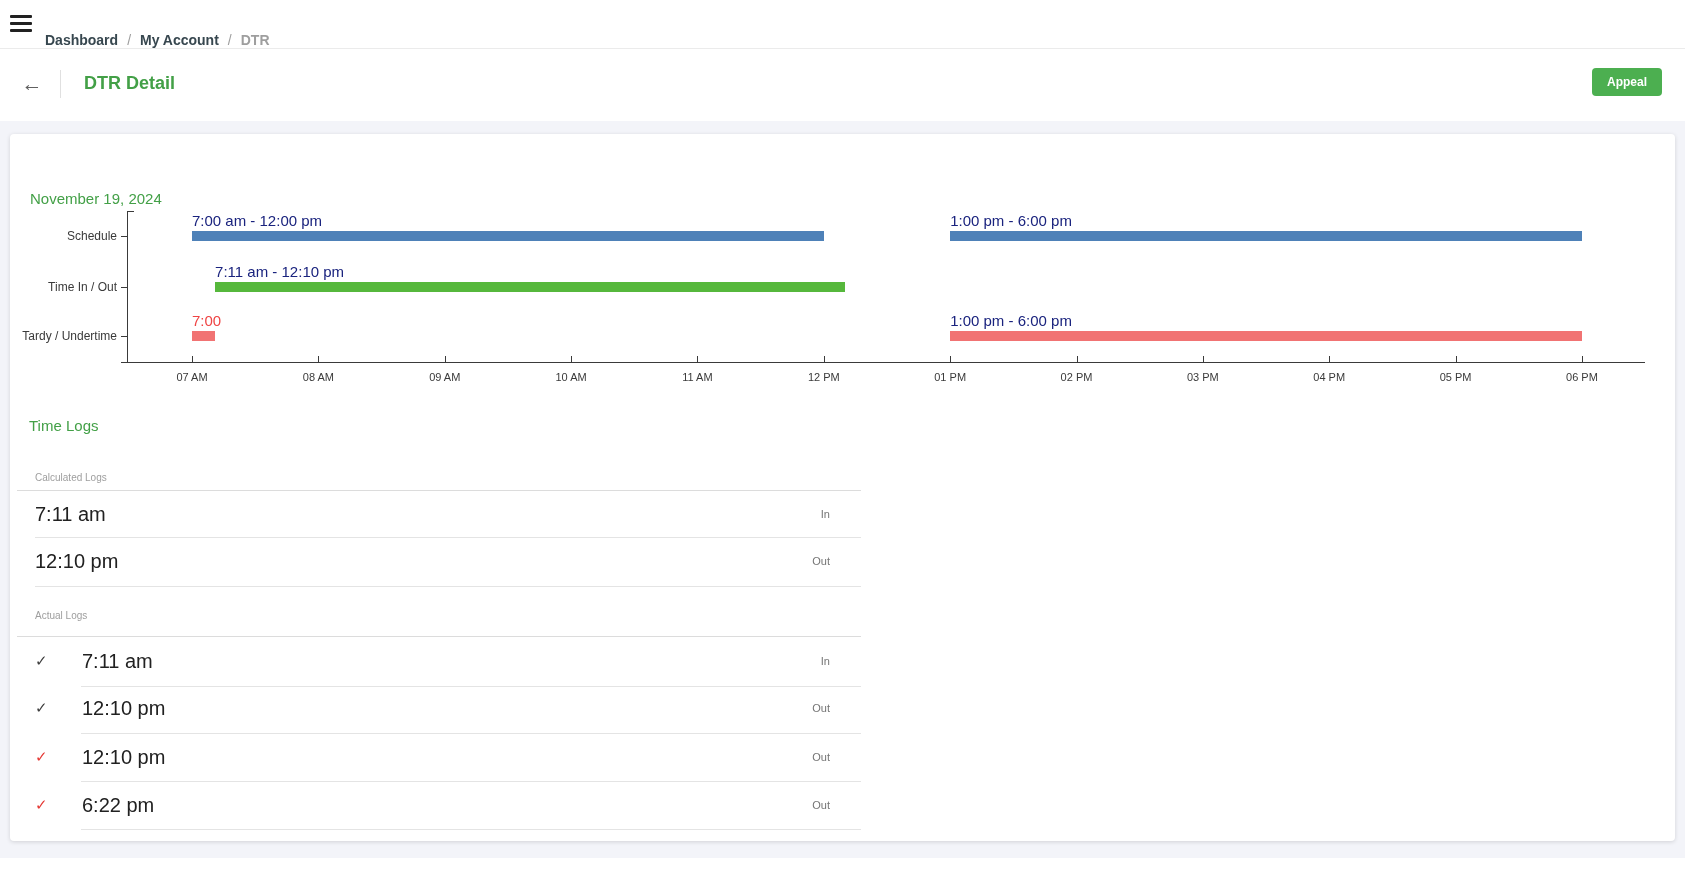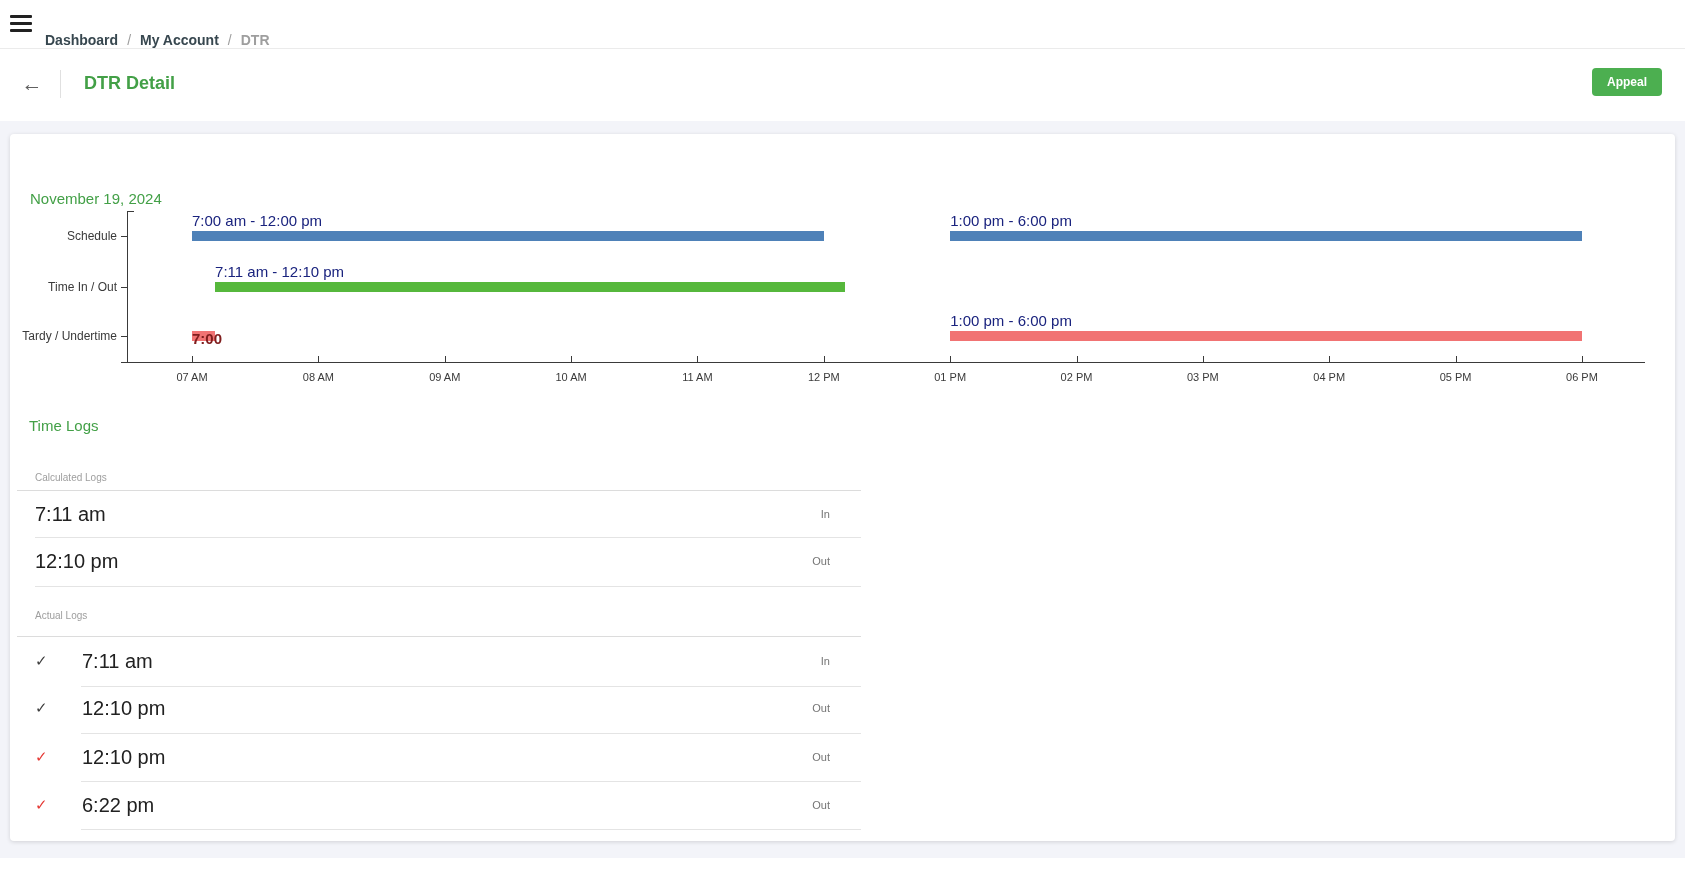--- a/index.html
+++ b/index.html
@@ -92,21 +92,21 @@
         <div class="bar-label" style="left: 182px; top: 80px; color: rgb(26, 35, 126);">7:00 am - 12:00 pm</div>
         <div class="bar" style="left: 940.16px; width: 631.8px; top: 97px; background: rgb(78, 129, 184);"></div>
         <div class="bar-label" style="left: 940.16px; top: 80px; color: rgb(26, 35, 126);">1:00 pm - 6:00 pm</div>
         <div class="row-label" style="top: 145px;">Time In / Out</div>
         <div class="row-tick" style="top: 153px;"></div>
         <div class="bar" style="left: 205.124px; width: 629.778px; top: 148px; background: rgb(86, 184, 60);"></div>
         <div class="bar-label" style="left: 205.124px; top: 131px; color: rgb(26, 35, 126);">7:11 am - 12:10 pm</div>
         <div class="row-label" style="top: 194px;">Tardy / Undertime</div>
         <div class="row-tick" style="top: 202px;"></div>
         <div class="bar" style="left: 182px; width: 23.1239px; top: 197px; background: rgb(241, 115, 115);"></div>
-        <div class="bar-label" style="left: 182px; top: 198px; color: #7f1d1d; font-weight: bold;">7:00</div>
+        <div class="bar-label" style="left: 182px; top: 180px; color: #ef4444;">7:00</div>
         <div class="bar" style="left: 940.16px; width: 631.8px; top: 197px; background: rgb(241, 115, 115);"></div>
         <div class="bar-label" style="left: 940.16px; top: 180px; color: rgb(26, 35, 126);">1:00 pm - 6:00 pm</div>
         <div class="x-tick" style="left: 182px;"></div>
         <div class="x-tick-label" style="left: 152px; text-align: center;">07 AM</div>
         <div class="x-tick" style="left: 308.36px;"></div>
         <div class="x-tick-label" style="left: 278.36px;">08 AM</div>
         <div class="x-tick" style="left: 434.72px;"></div>
         <div class="x-tick-label" style="left: 404.72px;">09 AM</div>
         <div class="x-tick" style="left: 561.08px;"></div>
         <div class="x-tick-label" style="left: 531.08px;">10 AM</div>

